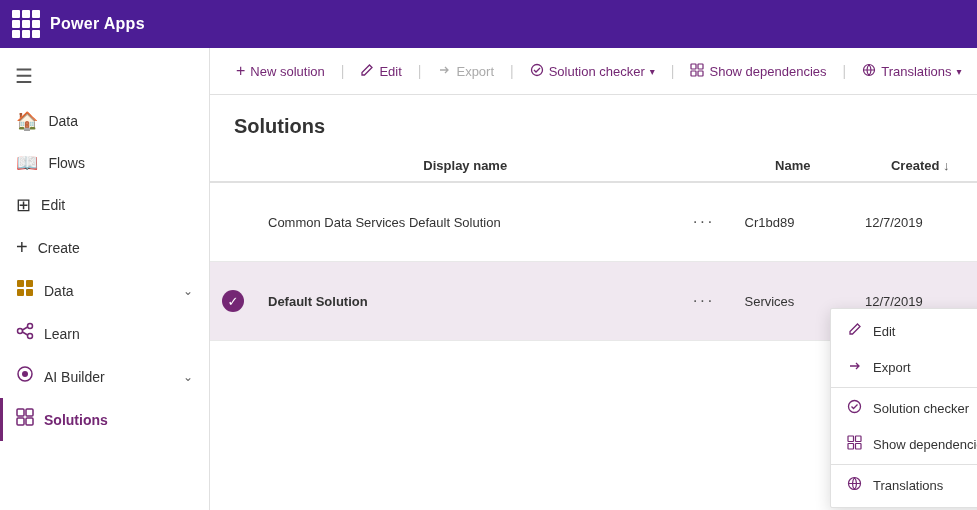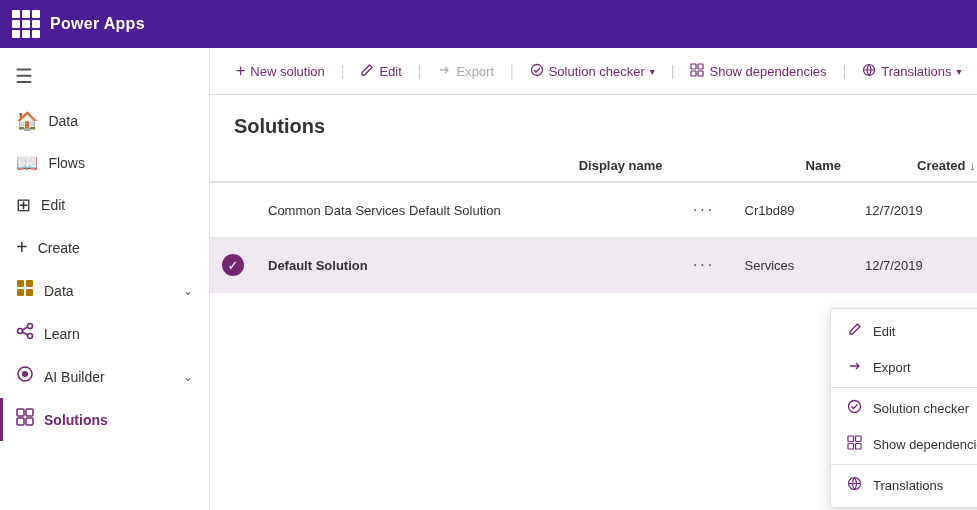--- a/index.html
+++ b/index.html
@@ -73,28 +73,28 @@
     
     .main { flex: 1; overflow: auto; background: #fff; }
     .page-title {
       font-size: 20px; font-weight: 600; color: #333;
       padding: 20px 24px 12px;
     }
 
     
     .solutions-table { width: 100%; border-collapse: collapse; }
     .solutions-table th {
-      text-align: right; padding: 8px 12px;
+      text-align: center; padding: 8px 12px;
       border-bottom: 2px solid #e0e0e0;
       font-size: 13px; font-weight: 600; color: #333;
     }
     .solutions-table th.sort-active { cursor: pointer; }
     .solutions-table th .sort-icon { color: #555; }
     .solutions-table td {
-      padding: 16px 12px; font-size: 13px; color: #333;
+      padding: 28px 12px; font-size: 13px; color: #333;
       border-bottom: 1px solid #e8e8e8;
     }
     .solutions-table tr.selected td { background: #f0e8f0; }
     .row-check { width: 32px; }
     .row-icon-check {
       width: 22px; height: 22px; border-radius: 50%;
       background: #742774; color: #fff;
       display: flex; align-items: center; justify-content: center;
       font-size: 13px;
     }

